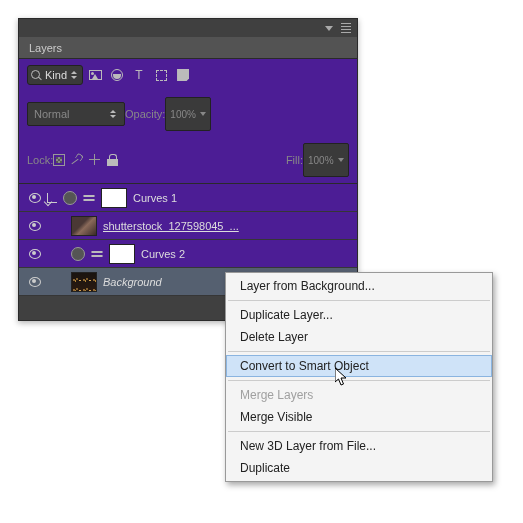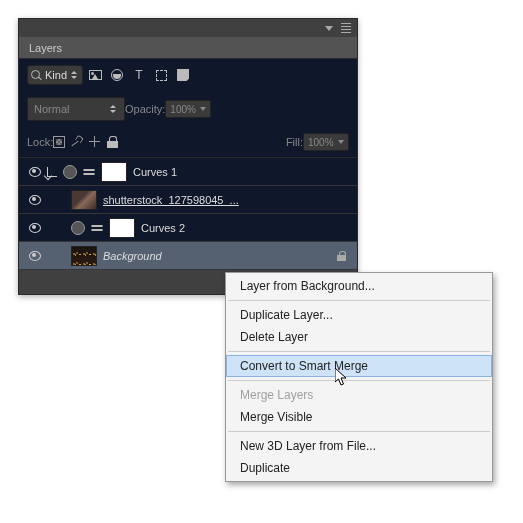--- a/index.html
+++ b/index.html
@@ -1,17 +1,17 @@
 <!DOCTYPE html>
 <html><head>
 <meta charset="utf-8">
 <style>
 *{box-sizing:border-box;margin:0;padding:0;font-family:Tahoma,Arial,sans-serif;-webkit-font-smoothing:antialiased}
 body{background:#fff;width:523px;height:523px;position:relative;overflow:hidden}
-.panel{position:absolute;left:18px;top:18px;width:340px;background:#0f172a;border:1px solid #2a2a2a;box-shadow:0 2px 6px rgba(0,0,0,.3)}
+.panel{position:absolute;left:18px;top:18px;width:340px;background:#4c1d95;border:1px solid #2a2a2a;box-shadow:0 2px 6px rgba(0,0,0,.3)}
 .panel-hdr{height:18px;background:#404040;display:flex;justify-content:flex-end;align-items:center;gap:8px;padding:0 6px}
 .panel-hdr .tri{width:0;height:0;border-left:4px solid transparent;border-right:4px solid transparent;border-top:5px solid #aaa}
 .panel-hdr .menu{display:flex;flex-direction:column;gap:2px}
 .panel-hdr .menu span{display:block;width:10px;height:1px;background:#aaa}
 .tab{height:22px;background:#535353;display:flex;align-items:center;padding:0 10px;color:#ccc;font-size:11px;border-bottom:1px solid #2a2a2a}
 .row{display:flex;align-items:center;padding:6px 8px;gap:0;color:#bbb;font-size:11px}
 .filter-kind{display:flex;align-items:center;gap:2px;height:20px;background:#3a3a3a;border:1px solid #222;border-radius:3px;padding:0 3px}
 .filter-kind .mag{width:12px;height:12px;position:relative}
 .filter-kind .mag::before{content:"";position:absolute;width:7px;height:7px;border:1px solid #bbb;border-radius:50%;left:0;top:1px}
 .filter-kind .mag::after{content:"";position:absolute;width:4px;height:1px;background:#bbb;transform:rotate(45deg);left:7px;top:9px}
@@ -23,21 +23,21 @@
 .ico-row{display:flex;gap:6px;margin-left:4px}
 .ico{width:16px;height:16px;display:flex;align-items:center;justify-content:center;color:#bbb;font-size:12px}
 .img-ico{width:13px;height:10px;border:1px solid #bbb;position:relative}
 .img-ico::before{content:"";position:absolute;width:3px;height:3px;border-radius:50%;background:#bbb;left:1px;top:1px}
 .img-ico::after{content:"";position:absolute;left:2px;bottom:0;width:0;height:0;border-left:3px solid transparent;border-right:3px solid transparent;border-bottom:5px solid #bbb}
 .circ-ico{width:12px;height:12px;border:1px solid #bbb;border-radius:50%;position:relative}
 .circ-ico::after{content:"";position:absolute;width:8px;height:5px;background:#bbb;border-radius:0 0 8px 8px;left:1px;bottom:1px}
 .shape-ico{width:11px;height:11px;border:1px dashed #bbb}
 .smart-ico{width:12px;height:12px;background:#bbb;clip-path:polygon(0 0,100% 0,100% 80%,80% 100%,0 100%)}
 .blend-sel{width:98px;height:24px;background:#3a3a3a;border:1px solid #222;display:flex;align-items:center;justify-content:space-between;padding:0 6px;border-radius:2px;color:#888}
-.opacity-box{width:46px;height:18px;background:#3a3a3a;border:1px solid #222;display:flex;align-items:center;justify-content:space-between;padding:0 4px;border-radius:2px;color:#888;font-size:10px}
+.opacity-box{width:46px;height:18px;background:#3a3a3a;border:1px solid #222;display:flex;align-items:center;justify-content:space-between;padding:16px 4px;border-radius:2px;color:#888;font-size:10px}
 .dn{width:0;height:0;border-left:3px solid transparent;border-right:3px solid transparent;border-top:4px solid #888}
 .lock-ico{width:11px;height:11px;position:relative}
 .lock-ico::before{content:"";position:absolute;width:6px;height:5px;border:1px solid #bbb;border-bottom:none;border-radius:3px 3px 0 0;left:2px;top:-1px}
 .lock-ico::after{content:"";position:absolute;width:11px;height:7px;background:#bbb;bottom:0;left:0}
 .lock-icons{display:flex;gap:6px;align-items:center}
 .li{width:12px;height:12px;position:relative}
 .li.px{border:1px solid #999}
 .li.px::before{content:"";position:absolute;inset:2px;background:repeating-conic-gradient(#888 0 90deg,#555 90deg 180deg);background-size:4px 4px}
 .li.br::before{content:"";position:absolute;left:0;top:7px;width:8px;height:1px;background:#999;transform:rotate(-35deg)}
 .li.br::after{content:"";position:absolute;right:0;top:0;width:5px;height:5px;border-radius:3px 3px 0 0;border:1px solid #999;border-bottom:none;transform:rotate(35deg)}
@@ -189,21 +189,21 @@
     <div class="fic fx">fx</div>
   </div>
 </div>
 
 <div class="ctx">
   <div class="mi">Layer from Background...</div>
   <div class="sep"></div>
   <div class="mi">Duplicate Layer...</div>
   <div class="mi">Delete Layer</div>
   <div class="sep"></div>
-  <div class="mi hl">Convert to Smart Merge</div>
+  <div class="mi hl">Convert to Smart Object</div>
   <div class="sep"></div>
   <div class="mi dis">Merge Layers</div>
   <div class="mi">Merge Visible</div>
   <div class="sep"></div>
   <div class="mi">New 3D Layer from File...</div>
   <div class="mi">Duplicate</div>
 </div>
 
 <div class="cursor">
   <svg width="14" height="20" viewBox="0 0 14 20">

